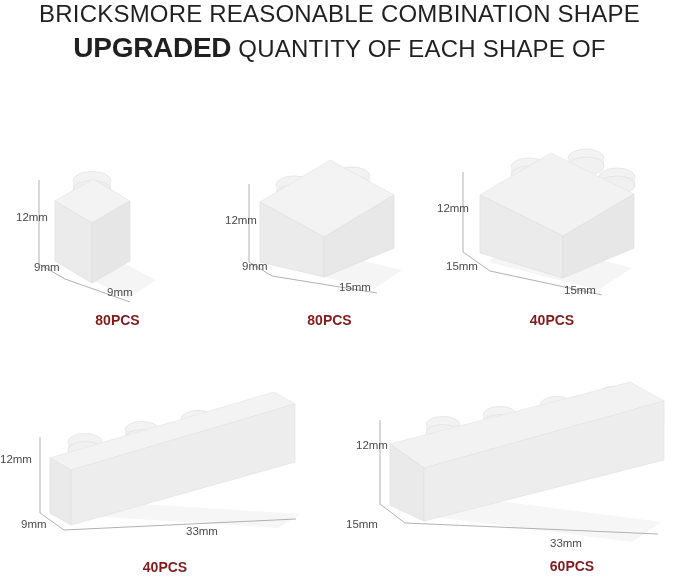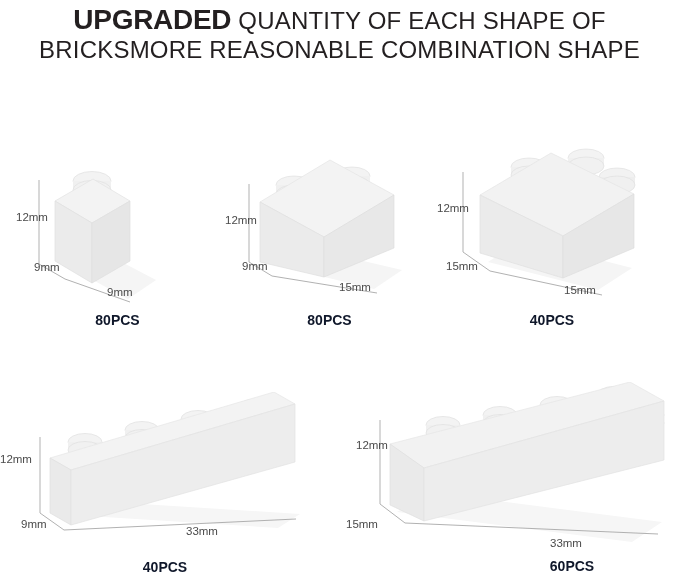--- a/index.html
+++ b/index.html
@@ -59,40 +59,40 @@
   .dim-label {
     position: absolute;
     font-size: 11.5px;
     color: #4a4a4a;
     white-space: nowrap;
   }
   .pcs-label {
     position: absolute;
     font-size: 14px;
     font-weight: bold;
-    color: #0f172a;
+    color: #7f1d1d;
     white-space: nowrap;
     text-align: center;
   }
 
   
   #cell-1x1   { left: 10px;  top: 150px; width: 215px; height: 190px; }
   #cell-1x2   { left: 222px; top: 150px; width: 215px; height: 190px; }
   #cell-2x2   { left: 432px; top: 140px; width: 240px; height: 200px; }
   #cell-1x4   { left: 0px;   top: 392px; width: 330px; height: 191px; }
   #cell-2x4   { left: 342px; top: 382px; width: 337px; height: 201px; }
 </style>
 </head>
 <body>
 
 <div id="title-block">
+  <div class="title-line" id="title-line-2">BRICKSMORE REASONABLE COMBINATION SHAPE</div>
   <div class="title-line" id="title-line-1">
     <span id="title-upgraded">UPGRADED</span><span>&nbsp;</span><span id="title-rest">QUANTITY OF EACH SHAPE OF</span>
   </div>
-  <div class="title-line" id="title-line-2">BRICKSMORE REASONABLE COMBINATION SHAPE</div>
 </div>
 
 <div class="brick-cell" id="cell-1x1">
   <svg class="brick-figure" width="215" height="190" viewBox="0 0 215 190">
 
     <polygon points="55,115 83,97 146,130 118,149" fill="#f5f5f5"></polygon>
 
     <g stroke="#a8a8a8" stroke-width="0.9" fill="none">
       <line x1="29" y1="30" x2="29" y2="114"></line>
       <line x1="29" y1="114" x2="55" y2="129"></line>

